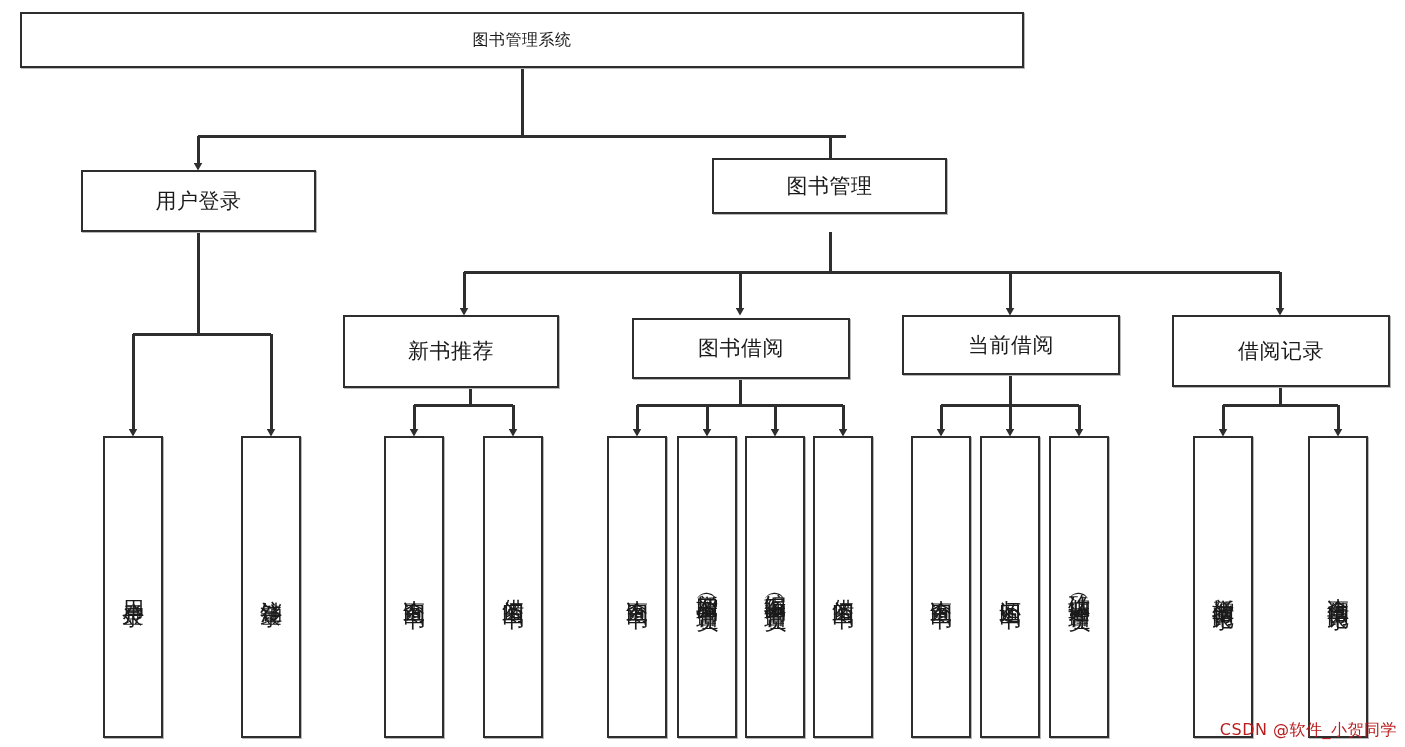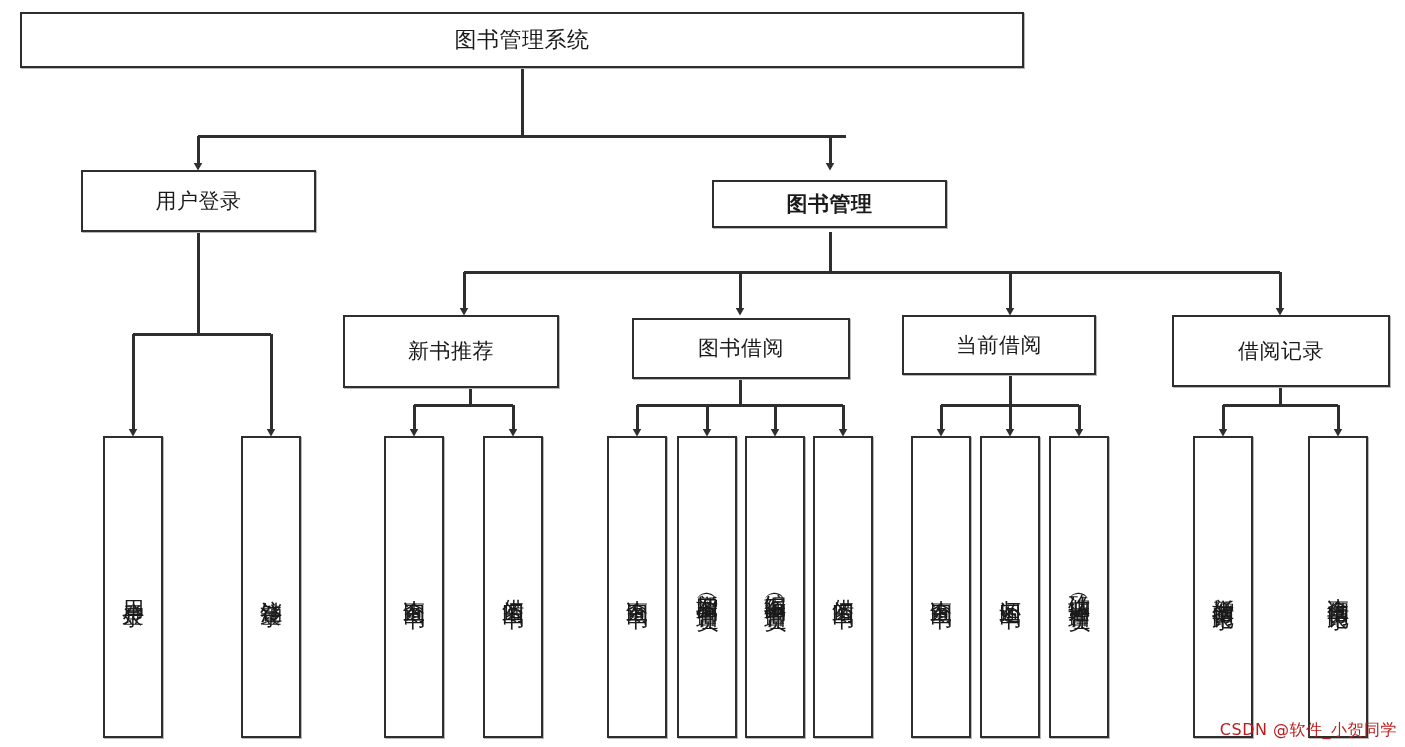--- a/index.html
+++ b/index.html
@@ -43,21 +43,21 @@
     text-align: center;
     line-height: 1.18;
     letter-spacing: 0.5px;
     white-space: pre;
   }
   
   .node.horiz .node-label {
     font-size: 21px;
   }
   .node.root .node-label {
-    font-size: 22px;
+    font-size: 16px;
   }
   
   .node.vert {
     padding: 6px 0;
   }
   .node.vert .node-label {
     writing-mode: vertical-rl;
     text-orientation: upright;
     font-size: 22px;
     line-height: 1.02;
@@ -130,31 +130,31 @@
     </g>
   </svg>
 
   <div class="node horiz root" style="left:20px; top:12px; width:1004px; height:56px;">
     <span class="node-label">图书管理系统</span>
   </div>
 
   <div class="node horiz" style="left:81px; top:170px; width:235px; height:62px;">
     <span class="node-label">用户登录</span>
   </div>
-  <div class="node horiz" style="left:712px; top:180px; width:235px; height:48px;font-weight:bold;">
+  <div class="node horiz" style="left:712px; top:158px; width:235px; height:56px;">
     <span class="node-label">图书管理</span>
   </div>
 
   <div class="node horiz" style="left:343px; top:315px; width:216px; height:73px;">
     <span class="node-label">新书推荐</span>
   </div>
   <div class="node horiz" style="left:632px; top:318px; width:218px; height:61px;">
     <span class="node-label">图书借阅</span>
   </div>
-  <div class="node horiz" style="left:902px; top:315px; width:194px; height:60px;">
+  <div class="node horiz" style="left:902px; top:315px; width:218px; height:60px;">
     <span class="node-label">当前借阅</span>
   </div>
   <div class="node horiz" style="left:1172px; top:315px; width:218px; height:72px;">
     <span class="node-label">借阅记录</span>
   </div>
 
   <div class="node vert" style="left:103px; top:436px; width:60px; height:302px;">
     <span class="node-label">用户登录</span>
   </div>
   <div class="node vert" style="left:241px; top:436px; width:60px; height:302px;">

